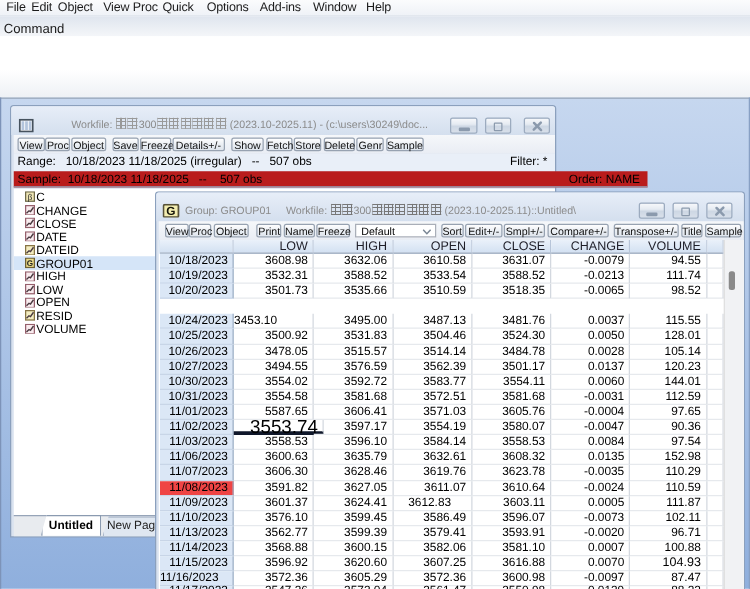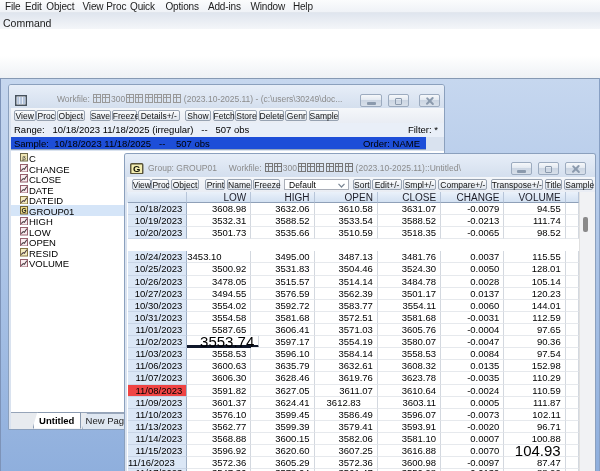--- a/index.html
+++ b/index.html
@@ -77,21 +77,21 @@
 <div class="tb" style="left:201.5px;top:1.5px;width:21px;height:11.5px;">Fetch</div>
 <div class="tb" style="left:224.3px;top:1.5px;width:22px;height:11.5px;">Store</div>
 <div class="tb" style="left:247.5px;top:1.5px;width:25px;height:11.5px;">Delete</div>
 <div class="tb" style="left:274.3px;top:1.5px;width:22px;height:11.5px;">Genr</div>
 <div class="tb" style="left:297.5px;top:1.5px;width:30px;height:11.5px;">Sample</div>
 </div>
 <div class="abs" style="left:2px;top:38px;width:433px;height:13.5px;background:#e9eff8;font-size:9.5px;color:#000;">
       <span class="abs" style="left:3px;top:1px;white-space:pre;">Range:   10/18/2023 11/18/2025 (irregular)   --   507 obs</span>
       <span class="abs" style="right:6px;top:1px;">Filter: *</span>
     </div>
-<div class="abs" style="left:2px;top:51.5px;width:415px;height:13.5px;background:#1d4ed8;font-size:9.5px;color:#000;border-bottom:1px solid #93a5be;">
+<div class="abs" style="left:2px;top:51.5px;width:507px;height:13.5px;background:#b91c1c;font-size:9.5px;color:#000;border-bottom:1px solid #93a5be;">
       <span class="abs" style="left:3px;top:1px;white-space:pre;">Sample:  10/18/2023 11/18/2025   --    507 obs</span>
       <span class="abs" style="right:6px;top:1px;">Order: NAME</span>
     </div>
 <div class="abs" style="left:2px;top:66px;width:433px;height:260.5px;background:#fff;overflow:hidden;">
 <div class="abs" style="left:0;top:1.8px;width:433px;height:10.53px;">
 <span class="abs" style="left:8.5px;top:0;width:9px;height:10.5px;">
           <svg width="8" height="8.5" viewBox="0 0 8 8.5" style="position:absolute;left:0;top:0.6px">
             <rect x="0.5" y="0.5" width="7" height="7.5" fill="#efe6b5" stroke="#6f6a4a"></rect>
             <text x="4" y="6.8" font-size="7" font-family="Liberation Serif" fill="#222" text-anchor="middle">β</text>
           </svg>
@@ -430,21 +430,21 @@
 <div class="abs" style="left:377.4px;top:0;width:61.3px;height:12.12px;border-right:1px solid #d3d8df;border-bottom:1px solid #e6e9ed;font-size:9.5px;color:#000;text-align:right;line-height:11.5px;padding-right:4px;">100.88</div>
 <div class="abs" style="left:438.7px;top:0;width:13.3px;height:12.12px;border-right:1px solid #d3d8df;border-bottom:1px solid #e6e9ed;"></div>
 </div>
 <div class="abs" style="left:0;top:253.20px;width:452px;height:12.12px;">
 <div class="abs" style="left:1px;top:0;width:59.3px;height:12.12px;background:#dbe7f6;border-right:1px solid #9fb0c6;border-bottom:1px solid #c8d5e7;font-size:9.5px;color:#000;text-align:right;line-height:11.5px;padding-right:4px;">11/15/2023</div>
 <div class="abs" style="left:60.3px;top:0;width:64px;height:12.12px;border-right:1px solid #d3d8df;border-bottom:1px solid #e6e9ed;font-size:9.5px;color:#000;text-align:right;line-height:11.5px;padding-right:4px;">3596.92</div>
 <div class="abs" style="left:124.3px;top:0;width:63.3px;height:12.12px;border-right:1px solid #d3d8df;border-bottom:1px solid #e6e9ed;font-size:9.5px;color:#000;text-align:right;line-height:11.5px;padding-right:4px;">3620.60</div>
 <div class="abs" style="left:187.6px;top:0;width:63.3px;height:12.12px;border-right:1px solid #d3d8df;border-bottom:1px solid #e6e9ed;font-size:9.5px;color:#000;text-align:right;line-height:11.5px;padding-right:4px;">3607.25</div>
 <div class="abs" style="left:250.9px;top:0;width:63.2px;height:12.12px;border-right:1px solid #d3d8df;border-bottom:1px solid #e6e9ed;font-size:9.5px;color:#000;text-align:right;line-height:11.5px;padding-right:4px;">3616.88</div>
 <div class="abs" style="left:314.1px;top:0;width:63.3px;height:12.12px;border-right:1px solid #d3d8df;border-bottom:1px solid #e6e9ed;font-size:9.5px;color:#000;text-align:right;line-height:11.5px;padding-right:4px;">0.0070</div>
-<div class="abs" style="left:377.4px;top:0;width:61.3px;height:12.12px;border-right:1px solid #d3d8df;border-bottom:1px solid #e6e9ed;font-size:15px;color:#000;text-align:right;line-height:11.5px;padding-right:4px;">104.93</div>
+<div class="abs" style="left:377.4px;top:0;width:61.3px;height:12.12px;border-right:1px solid #d3d8df;border-bottom:1px solid #e6e9ed;font-size:10px;color:#000;text-align:right;line-height:11.5px;padding-right:4px;">104.93</div>
 <div class="abs" style="left:438.7px;top:0;width:13.3px;height:12.12px;border-right:1px solid #d3d8df;border-bottom:1px solid #e6e9ed;"></div>
 </div>
 <div class="abs" style="left:0;top:265.32px;width:452px;height:12.12px;">
 <div class="abs" style="left:1px;top:0;width:59.3px;height:12.12px;background:#dbe7f6;border-right:1px solid #9fb0c6;border-bottom:1px solid #c8d5e7;font-size:9.5px;color:#000;text-align:right;line-height:11.5px;padding-right:20px;">11/16/2023</div>
 <div class="abs" style="left:60.3px;top:0;width:64px;height:12.12px;border-right:1px solid #d3d8df;border-bottom:1px solid #e6e9ed;font-size:9.5px;color:#000;text-align:right;line-height:11.5px;padding-right:4px;">3572.36</div>
 <div class="abs" style="left:124.3px;top:0;width:63.3px;height:12.12px;border-right:1px solid #d3d8df;border-bottom:1px solid #e6e9ed;font-size:9.5px;color:#000;text-align:right;line-height:11.5px;padding-right:4px;">3605.29</div>
 <div class="abs" style="left:187.6px;top:0;width:63.3px;height:12.12px;border-right:1px solid #d3d8df;border-bottom:1px solid #e6e9ed;font-size:9.5px;color:#000;text-align:right;line-height:11.5px;padding-right:4px;">3572.36</div>
 <div class="abs" style="left:250.9px;top:0;width:63.2px;height:12.12px;border-right:1px solid #d3d8df;border-bottom:1px solid #e6e9ed;font-size:9.5px;color:#000;text-align:right;line-height:11.5px;padding-right:4px;">3600.98</div>
 <div class="abs" style="left:314.1px;top:0;width:63.3px;height:12.12px;border-right:1px solid #d3d8df;border-bottom:1px solid #e6e9ed;font-size:9.5px;color:#000;text-align:right;line-height:11.5px;padding-right:4px;">-0.0097</div>
 <div class="abs" style="left:377.4px;top:0;width:61.3px;height:12.12px;border-right:1px solid #d3d8df;border-bottom:1px solid #e6e9ed;font-size:9.5px;color:#000;text-align:right;line-height:11.5px;padding-right:4px;">87.47</div>

